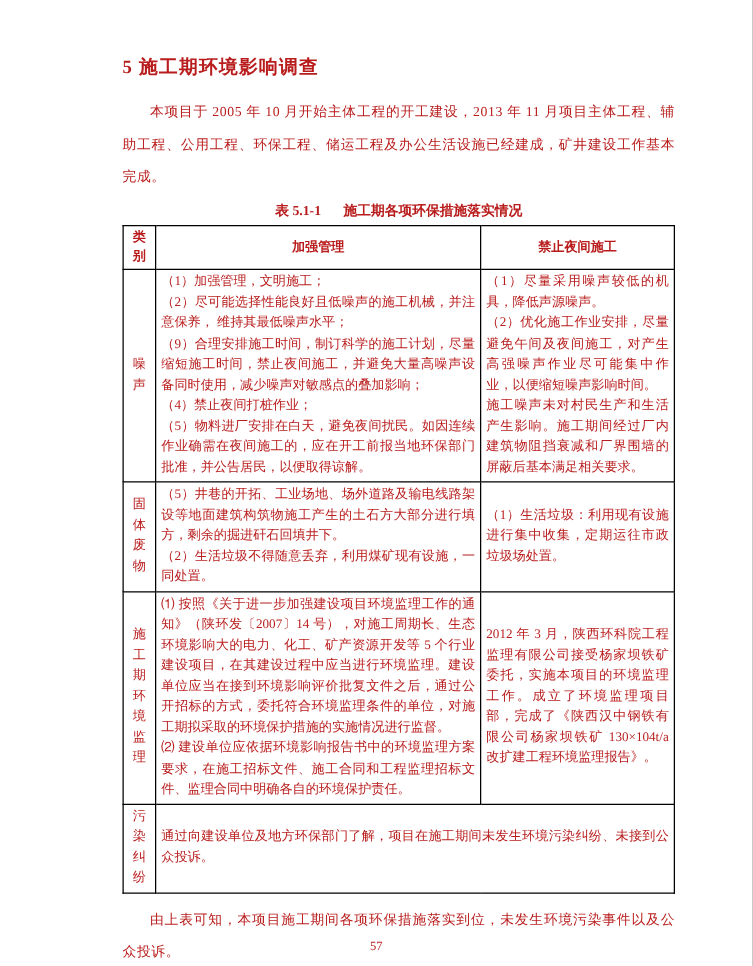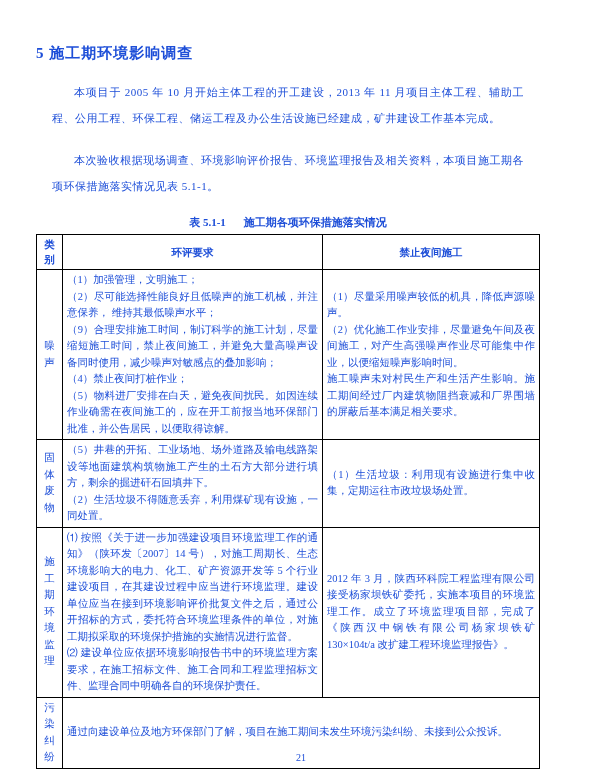--- a/index.html
+++ b/index.html
@@ -7,35 +7,35 @@
     padding: 0;
     background: #9e9e9e;
   }
   .page {
     position: relative;
     width: 602px;
     height: 773px;
     margin: 0 auto;
     background: #ffffff;
     box-sizing: border-box;
-    padding: 44px 62px 0 36px;
+    padding: 44px 62px 0 98px;
     font-family: "Liberation Serif", "DejaVu Serif", serif;
-    color: #1d4ed8;
+    color: #b91c1c;
     overflow: hidden;
   }
   h1.doc-heading {
     font-size: 15px;
     font-weight: bold;
     margin: 0 0 14px 0;
     letter-spacing: 1px;
   }
   p.body-para {
     font-size: 11px;
     line-height: 26px;
-    margin: 16px;
+    margin: 0;
     text-indent: 2em;
     text-align: justify;
     letter-spacing: 0.5px;
   }
   .table-caption {
     text-align: center;
     font-size: 11px;
     font-weight: bold;
     margin: 6px 0 4px 0;
   }
@@ -91,37 +91,36 @@
   }
 </style>
 </head>
 <body>
 
 <div class="page">
 
   <h1 class="doc-heading">5 施工期环境影响调查</h1>
 
   <p class="body-para">本项目于 2005 年 10 月开始主体工程的开工建设，2013 年 11 月项目主体工程、辅助工程、公用工程、环保工程、储运工程及办公生活设施已经建成，矿井建设工作基本完成。</p>
-  <p class="body-para">本次验收根据现场调查、环境影响评价报告、环境监理报告及相关资料，本项目施工期各项环保措施落实情况见表 5.1-1。</p>
 
   <div class="table-caption">
     <span class="cap-label">表 5.1-1</span><span class="cap-title">施工期各项环保措施落实情况</span>
   </div>
 
   <table class="epa-table">
     <colgroup>
       <col class="cat-col">
       <col class="req-col">
       <col class="res-col">
     </colgroup>
     <tbody>
       <tr>
         <th>类
 别</th>
-        <th>环评要求</th>
+        <th>加强管理</th>
         <th>禁止夜间施工</th>
       </tr>
       <tr>
         <td class="cat">噪
 声</td>
         <td class="req v-top">（1）加强管理，文明施工；
 （2）尽可能选择性能良好且低噪声的施工机械，并注意保养， 维持其最低噪声水平；
 （9）合理安排施工时间，制订科学的施工计划，尽量缩短施工时间，禁止夜间施工，并避免大量高噪声设备同时使用，减少噪声对敏感点的叠加影响；
 （4）禁止夜间打桩作业；
 （5）物料进厂安排在白天，避免夜间扰民。如因连续作业确需在夜间施工的，应在开工前报当地环保部门批准，并公告居民，以便取得谅解。</td>
@@ -155,15 +154,15 @@
 染
 纠
 纷</td>
         <td class="merged-cell" colspan="2">通过向建设单位及地方环保部门了解，项目在施工期间未发生环境污染纠纷、未接到公众投诉。</td>
       </tr>
     </tbody>
   </table>
 
   <p class="body-para closing-para">由上表可知，本项目施工期间各项环保措施落实到位，未发生环境污染事件以及公众投诉。</p>
 
-  <div class="page-number">21</div>
+  <div class="page-number">57</div>
 
 </div>
 
 </body></html>

